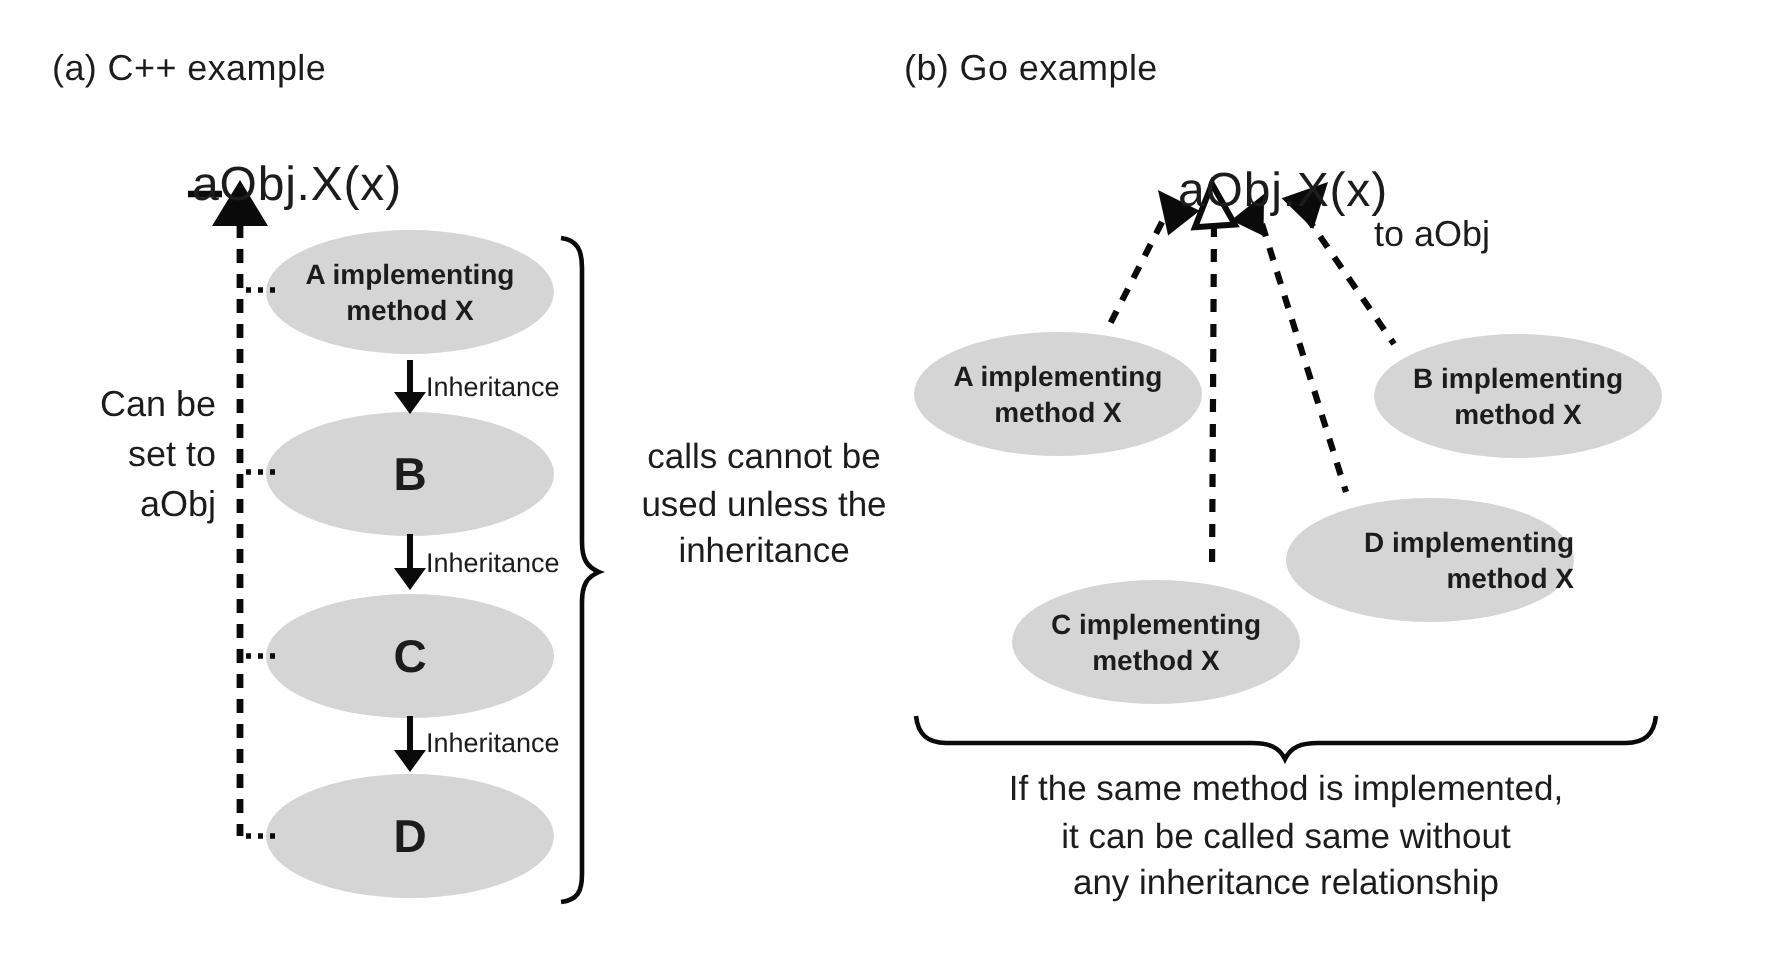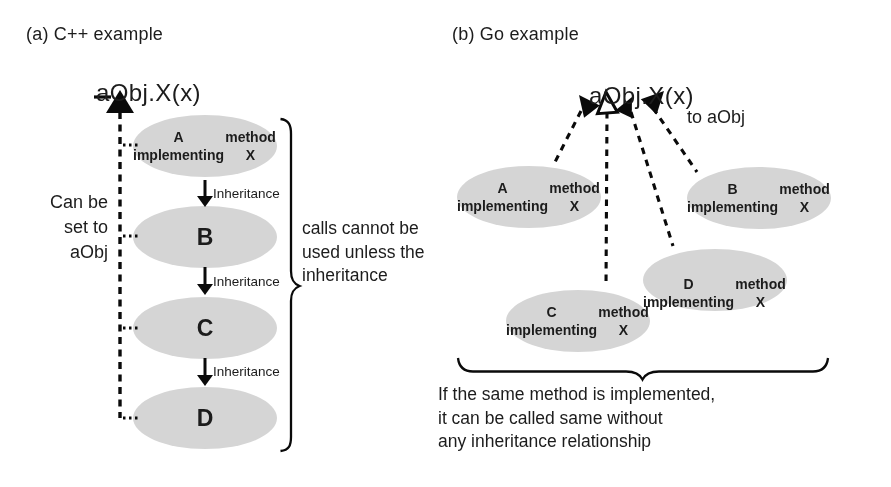--- a/index.html
+++ b/index.html
@@ -13,47 +13,47 @@
     color: #1c1c1c;
     overflow: hidden;
   }
   .overlay {
     position: absolute;
     left: 0; top: 0;
     width: 891px; height: 487px;
     pointer-events: none;
     z-index: 2;
   }
-  .txt { position: absolute; color: #1c1c1c; z-index: 3; }
+  .txt { position: absolute; color: #1c1c1c; z-index: 3; text-align: center; }
   .panel-title { font-size: 18px; letter-spacing: 0.2px; }
   .call-expr { font-size: 24px; letter-spacing: 0.4px; margin-top: 20px; }
   .ellipse {
     position: absolute;
     width: 144px; height: 62px;
     background: #d5d5d5;
     border-radius: 50%;
     display: flex;
-    flex-direction: row;
+    flex-direction: column;
     align-items: center;
     justify-content: center;
     text-align: center;
     font-size: 14px;
     font-weight: 700;
     line-height: 18px;
     z-index: 1;
   }
   .ellipse .letter {
     font-size: 23px;
     font-weight: 700;
     line-height: 23px;
   }
   .note { font-size: 18px; line-height: 25px; }
   .note-right { text-align: right; }
   .brace-note { font-size: 17.5px; line-height: 23.5px; }
-  .caption { font-size: 17.5px; line-height: 23.5px; text-align: left; }
+  .caption { font-size: 17.5px; line-height: 23.5px; text-align: center; }
   .edge-label { font-size: 13.5px; }
 </style>
 </head>
 <body>
 
 <div class="canvas">
 
   <svg class="overlay" width="891" height="487" viewBox="0 0 891 487">
 
     <line x1="94" y1="97" x2="111" y2="97" stroke="#0a0a0a" stroke-width="3.2"></line>

